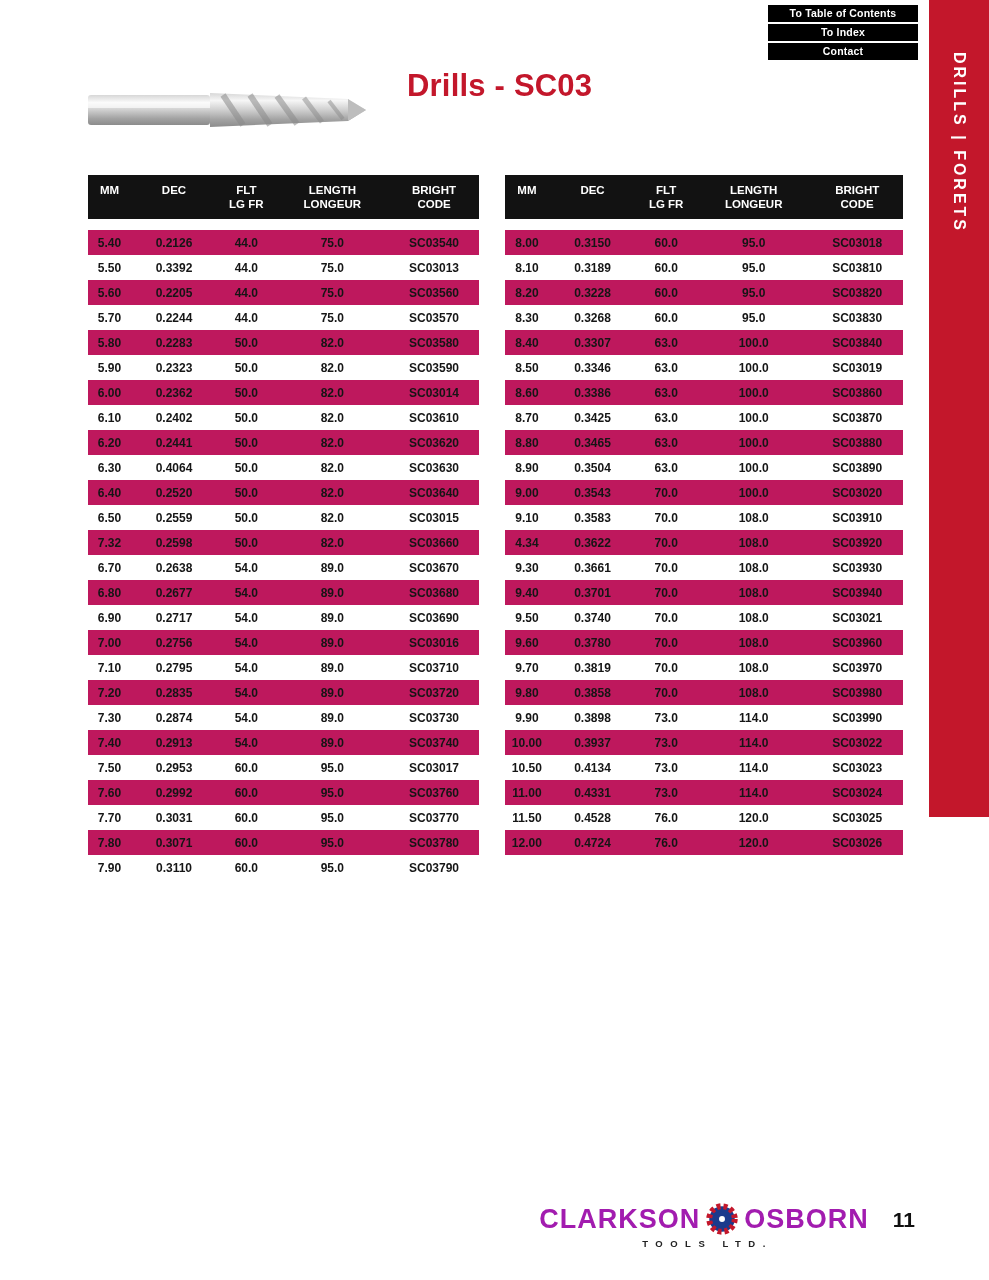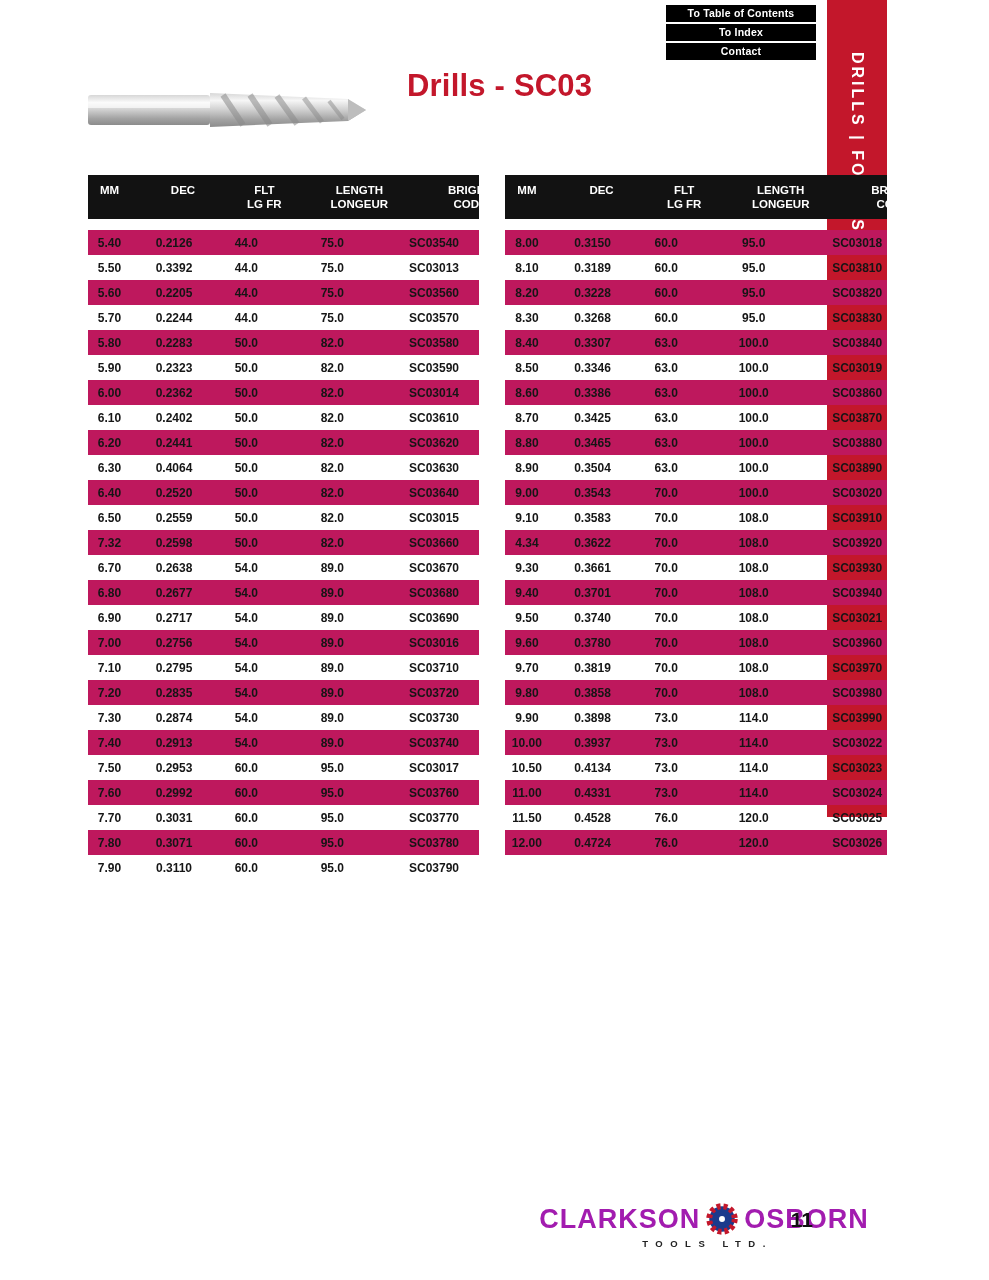--- a/index.html
+++ b/index.html
@@ -1,18 +1,18 @@
 <!DOCTYPE html>
 <html><head>
 <meta charset="utf-8">
 <style>
   * { margin:0; padding:0; box-sizing:border-box; }
   html,body { background:#ffffff; }
   .page {
-    position:relative; width:887px; height:1280px; background:#ffffff;
+    position:relative; width:989px; height:1280px; background:#ffffff;
     font-family:"Liberation Sans", sans-serif; overflow:hidden;
   }
 
   
   .nav-links { position:absolute; top:5px; right:71px; width:150px; }
   .nav-btn {
     display:block; background:#000000; color:#ffffff;
     font-size:10.5px; font-weight:bold; text-align:center;
     padding:2px 0 3px; margin-bottom:2px; cursor:pointer; letter-spacing:0.2px;
   }
@@ -35,21 +35,21 @@
     position:absolute; left:407px; top:66px; color:#c3172b;
     font-size:31px; font-weight:bold; line-height:39px; letter-spacing:0.2px;
   }
 
   
   .tbl { position:absolute; top:175px; }
   .tbl-left  { left:88px;  width:391px; }
   .tbl-right { left:505px; width:398px; }
   .tbl-head {
     display:grid; grid-template-columns:11% 22% 15% 29% 23%;
-    background:#121212; color:#ffffff; height:44px; align-items:start;gap:9px;
+    background:#121212; color:#ffffff; height:44px; align-items:start;
   }
   .th { text-align:center; padding-top:8px; font-size:11.5px; font-weight:bold; line-height:14px; }
   .tbl-body { margin-top:11px; }
   .row {
     display:grid; grid-template-columns:11% 22% 15% 29% 23%;
     height:25px; align-items:center; text-align:center;
     font-size:12px; font-weight:bold; color:#151515;
   }
   .row.odd { background:#be185d; }
 

